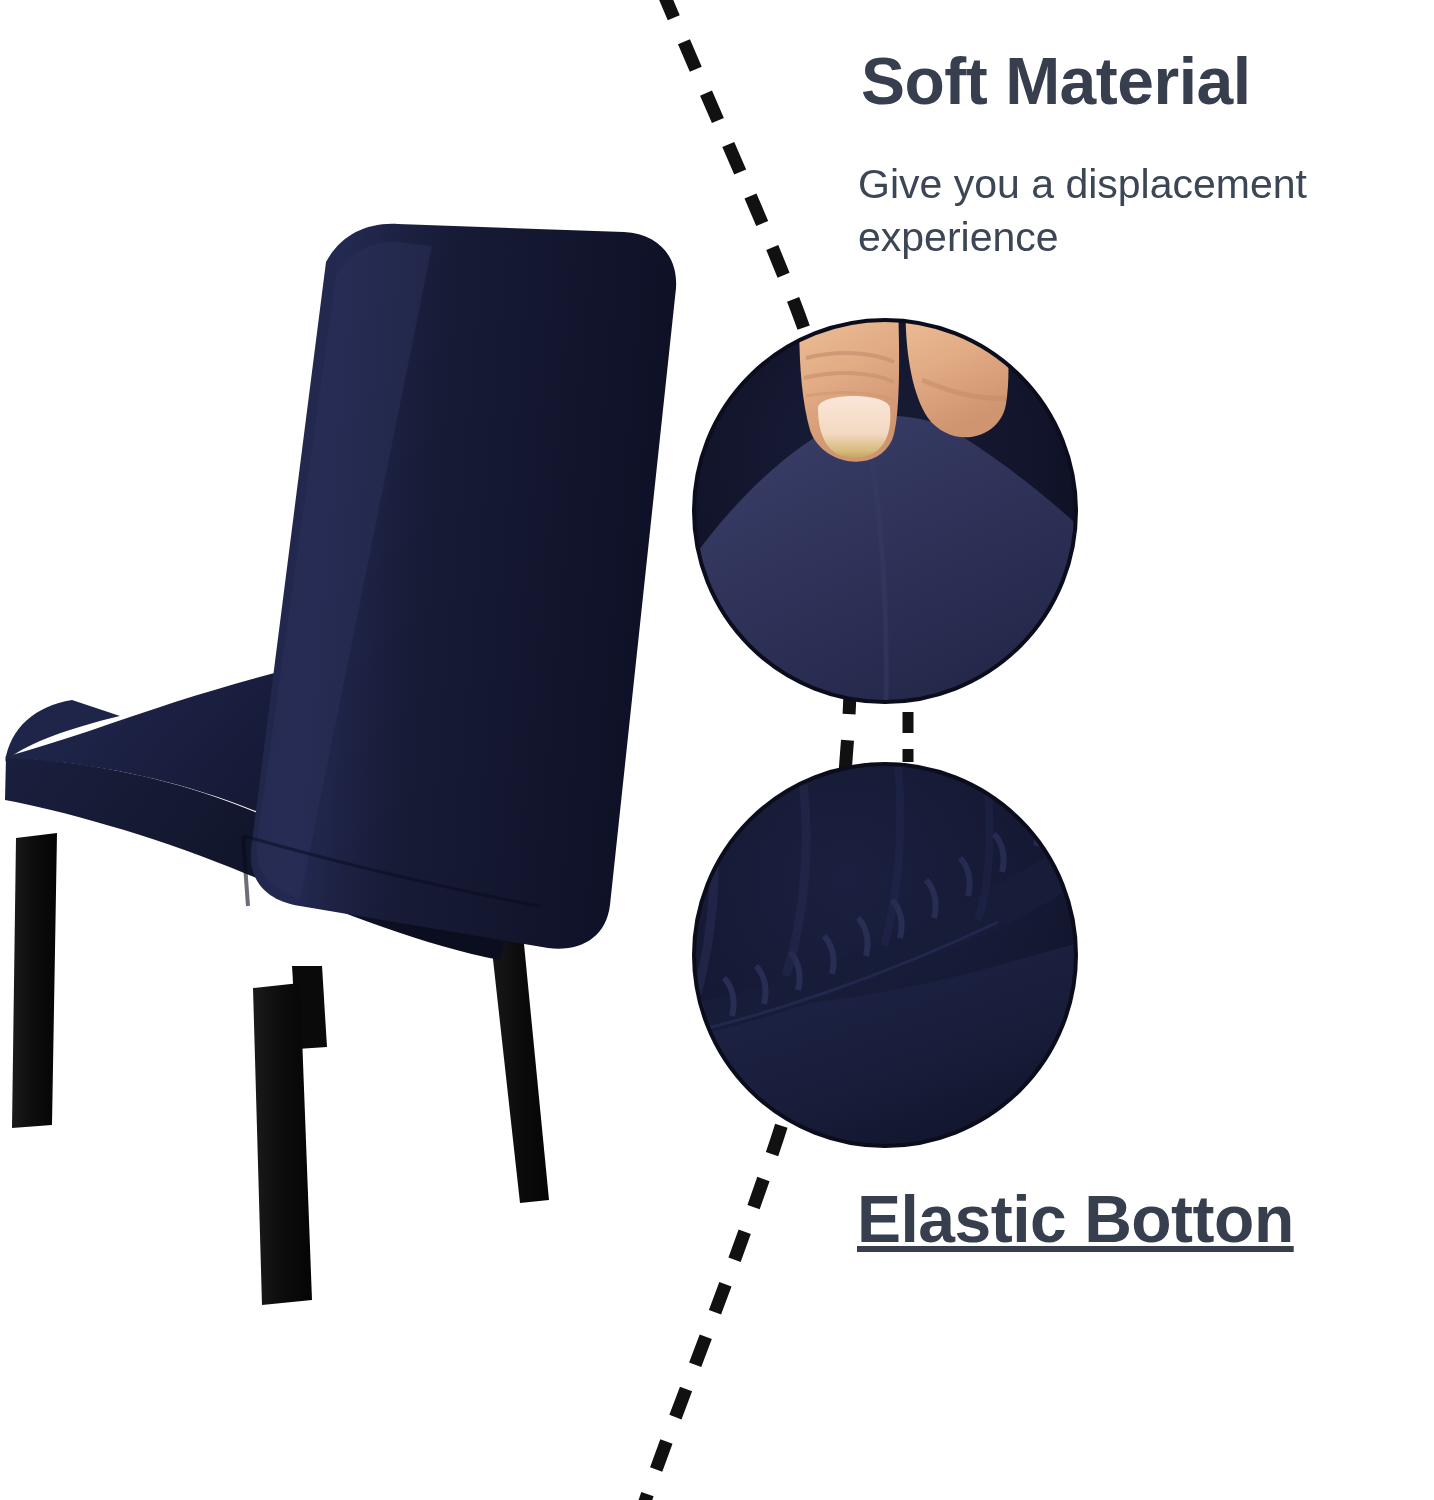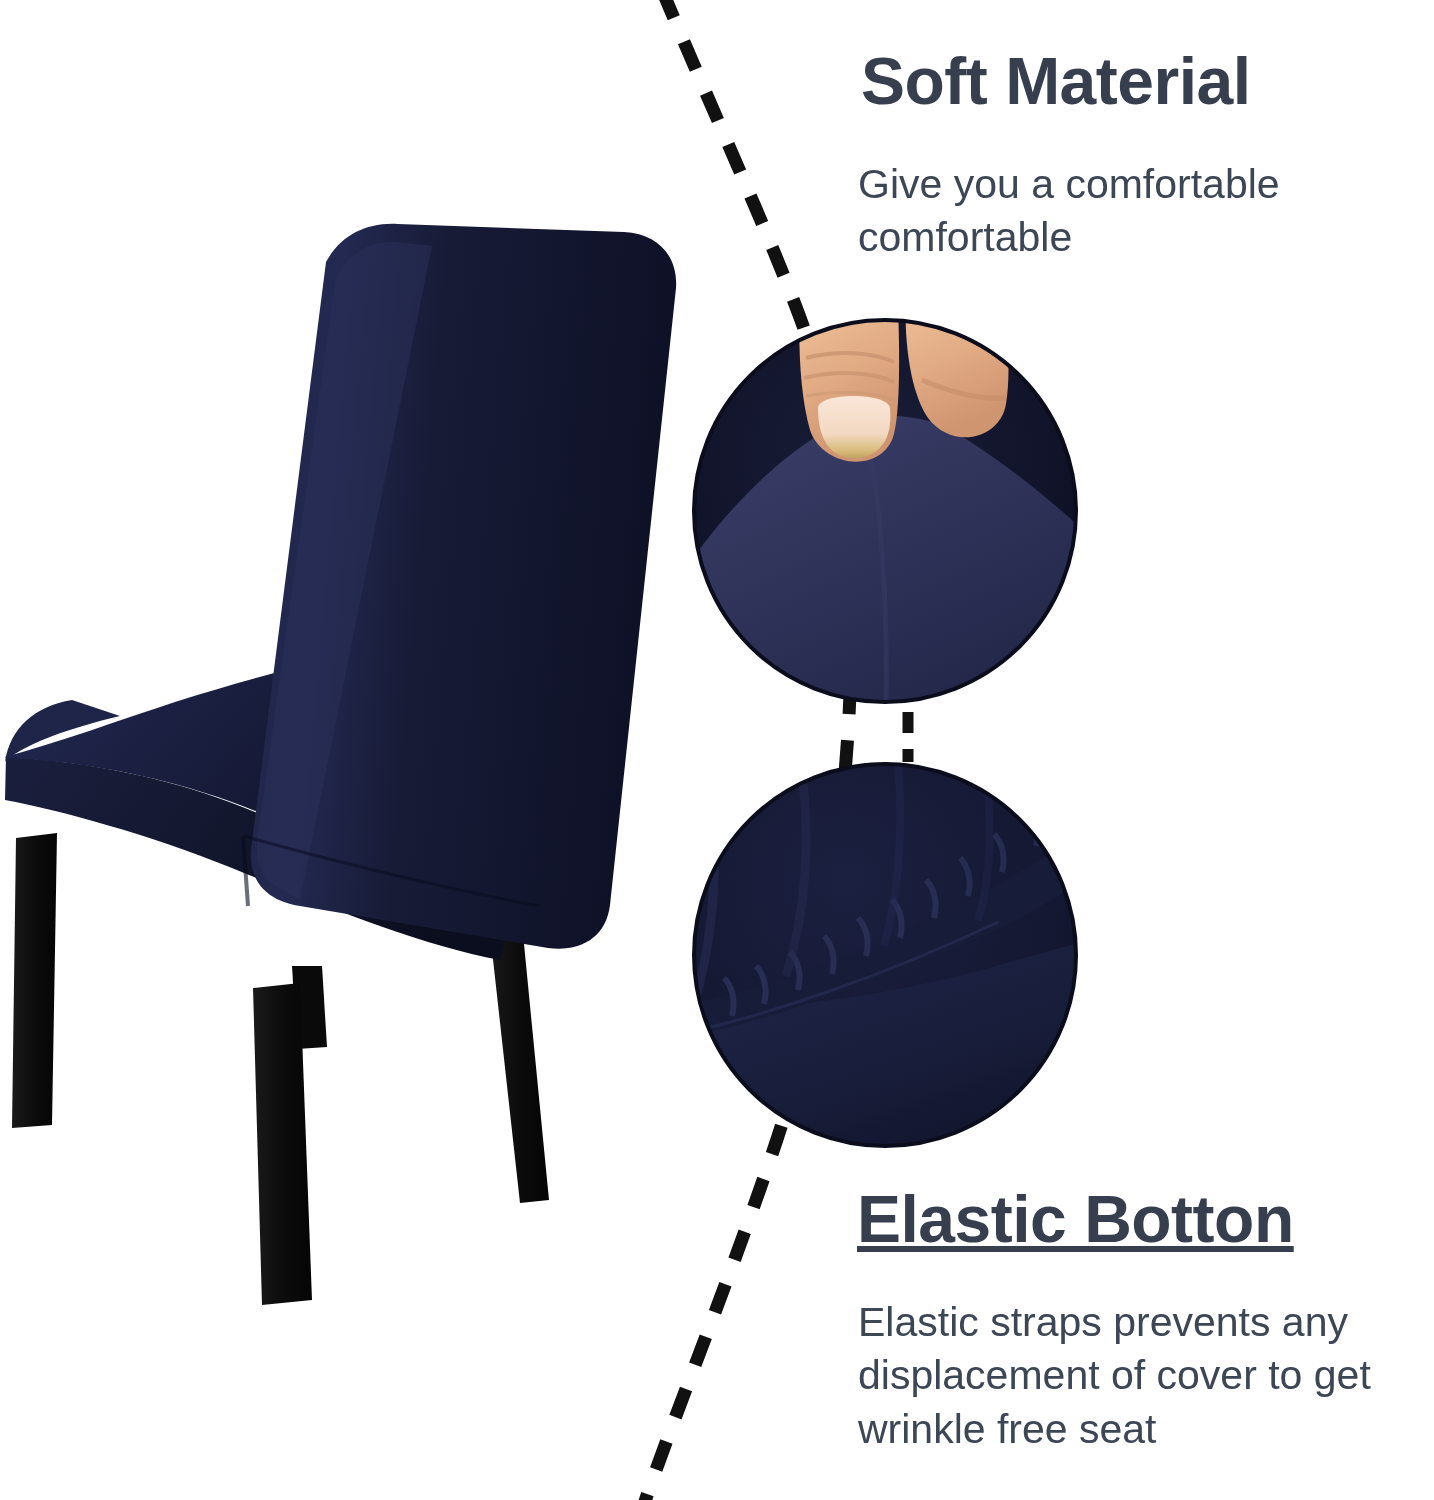--- a/index.html
+++ b/index.html
@@ -217,19 +217,18 @@
         <path d="M800 762 C 812 834, 806 912, 786 976" fill="none" stroke="#252a4e" stroke-width="9" opacity="0.6"></path>
         <path d="M898 764 C 904 832, 898 896, 884 946" fill="none" stroke="#222750" stroke-width="8" opacity="0.5"></path>
         <path d="M988 790 C 992 848, 988 890, 978 920" fill="none" stroke="#222750" stroke-width="8" opacity="0.45"></path>
       </g>
       <circle cx="885" cy="955" r="191" fill="none" stroke="#0b0d1c" stroke-width="4"></circle>
     </g>
   </svg>
 
   <div class="headline" id="h-soft">Soft Material</div>
 
-  <div class="subtext" id="p-soft">Give you a comfortable comfortable</div>
+  <div class="subtext" id="p-soft">Give you a displacement experience</div>
 
   <div class="headline" id="h-elastic">Elastic Botton</div>
 
-  <div class="subtext" id="p-elastic">Elastic straps prevents any displacement of cover to get wrinkle free seat</div>
 
 </div>
 
 </body></html>

